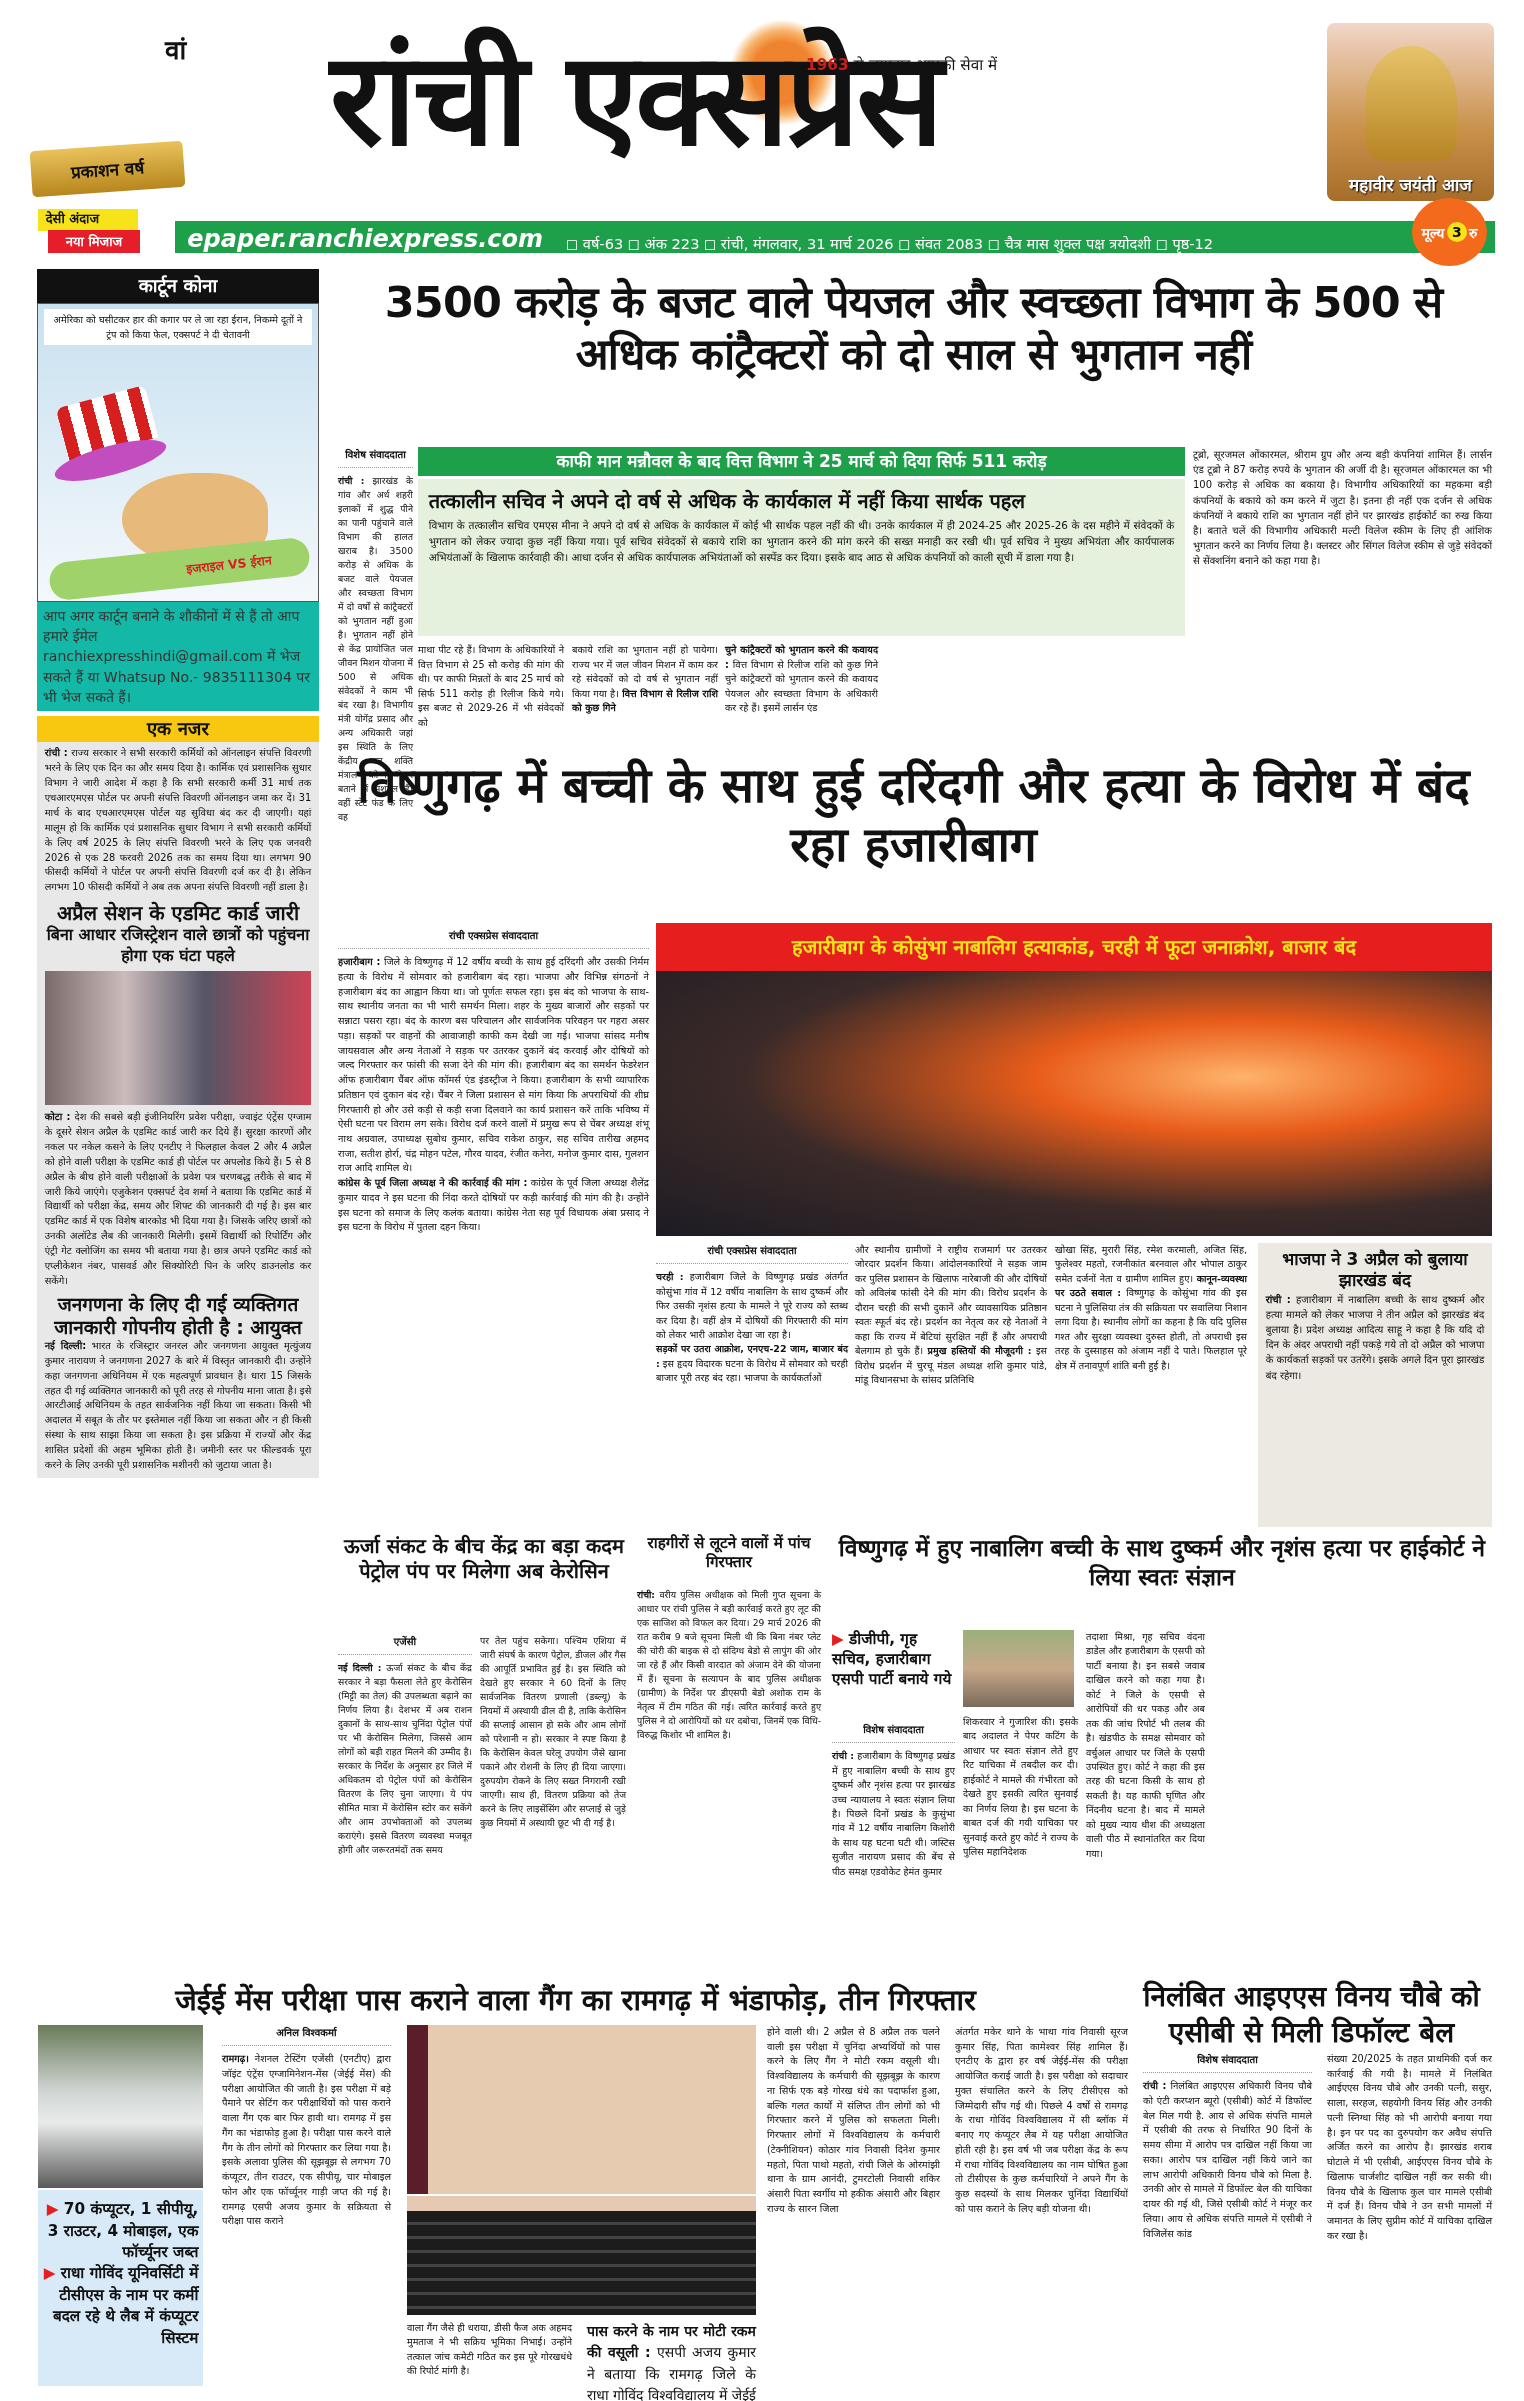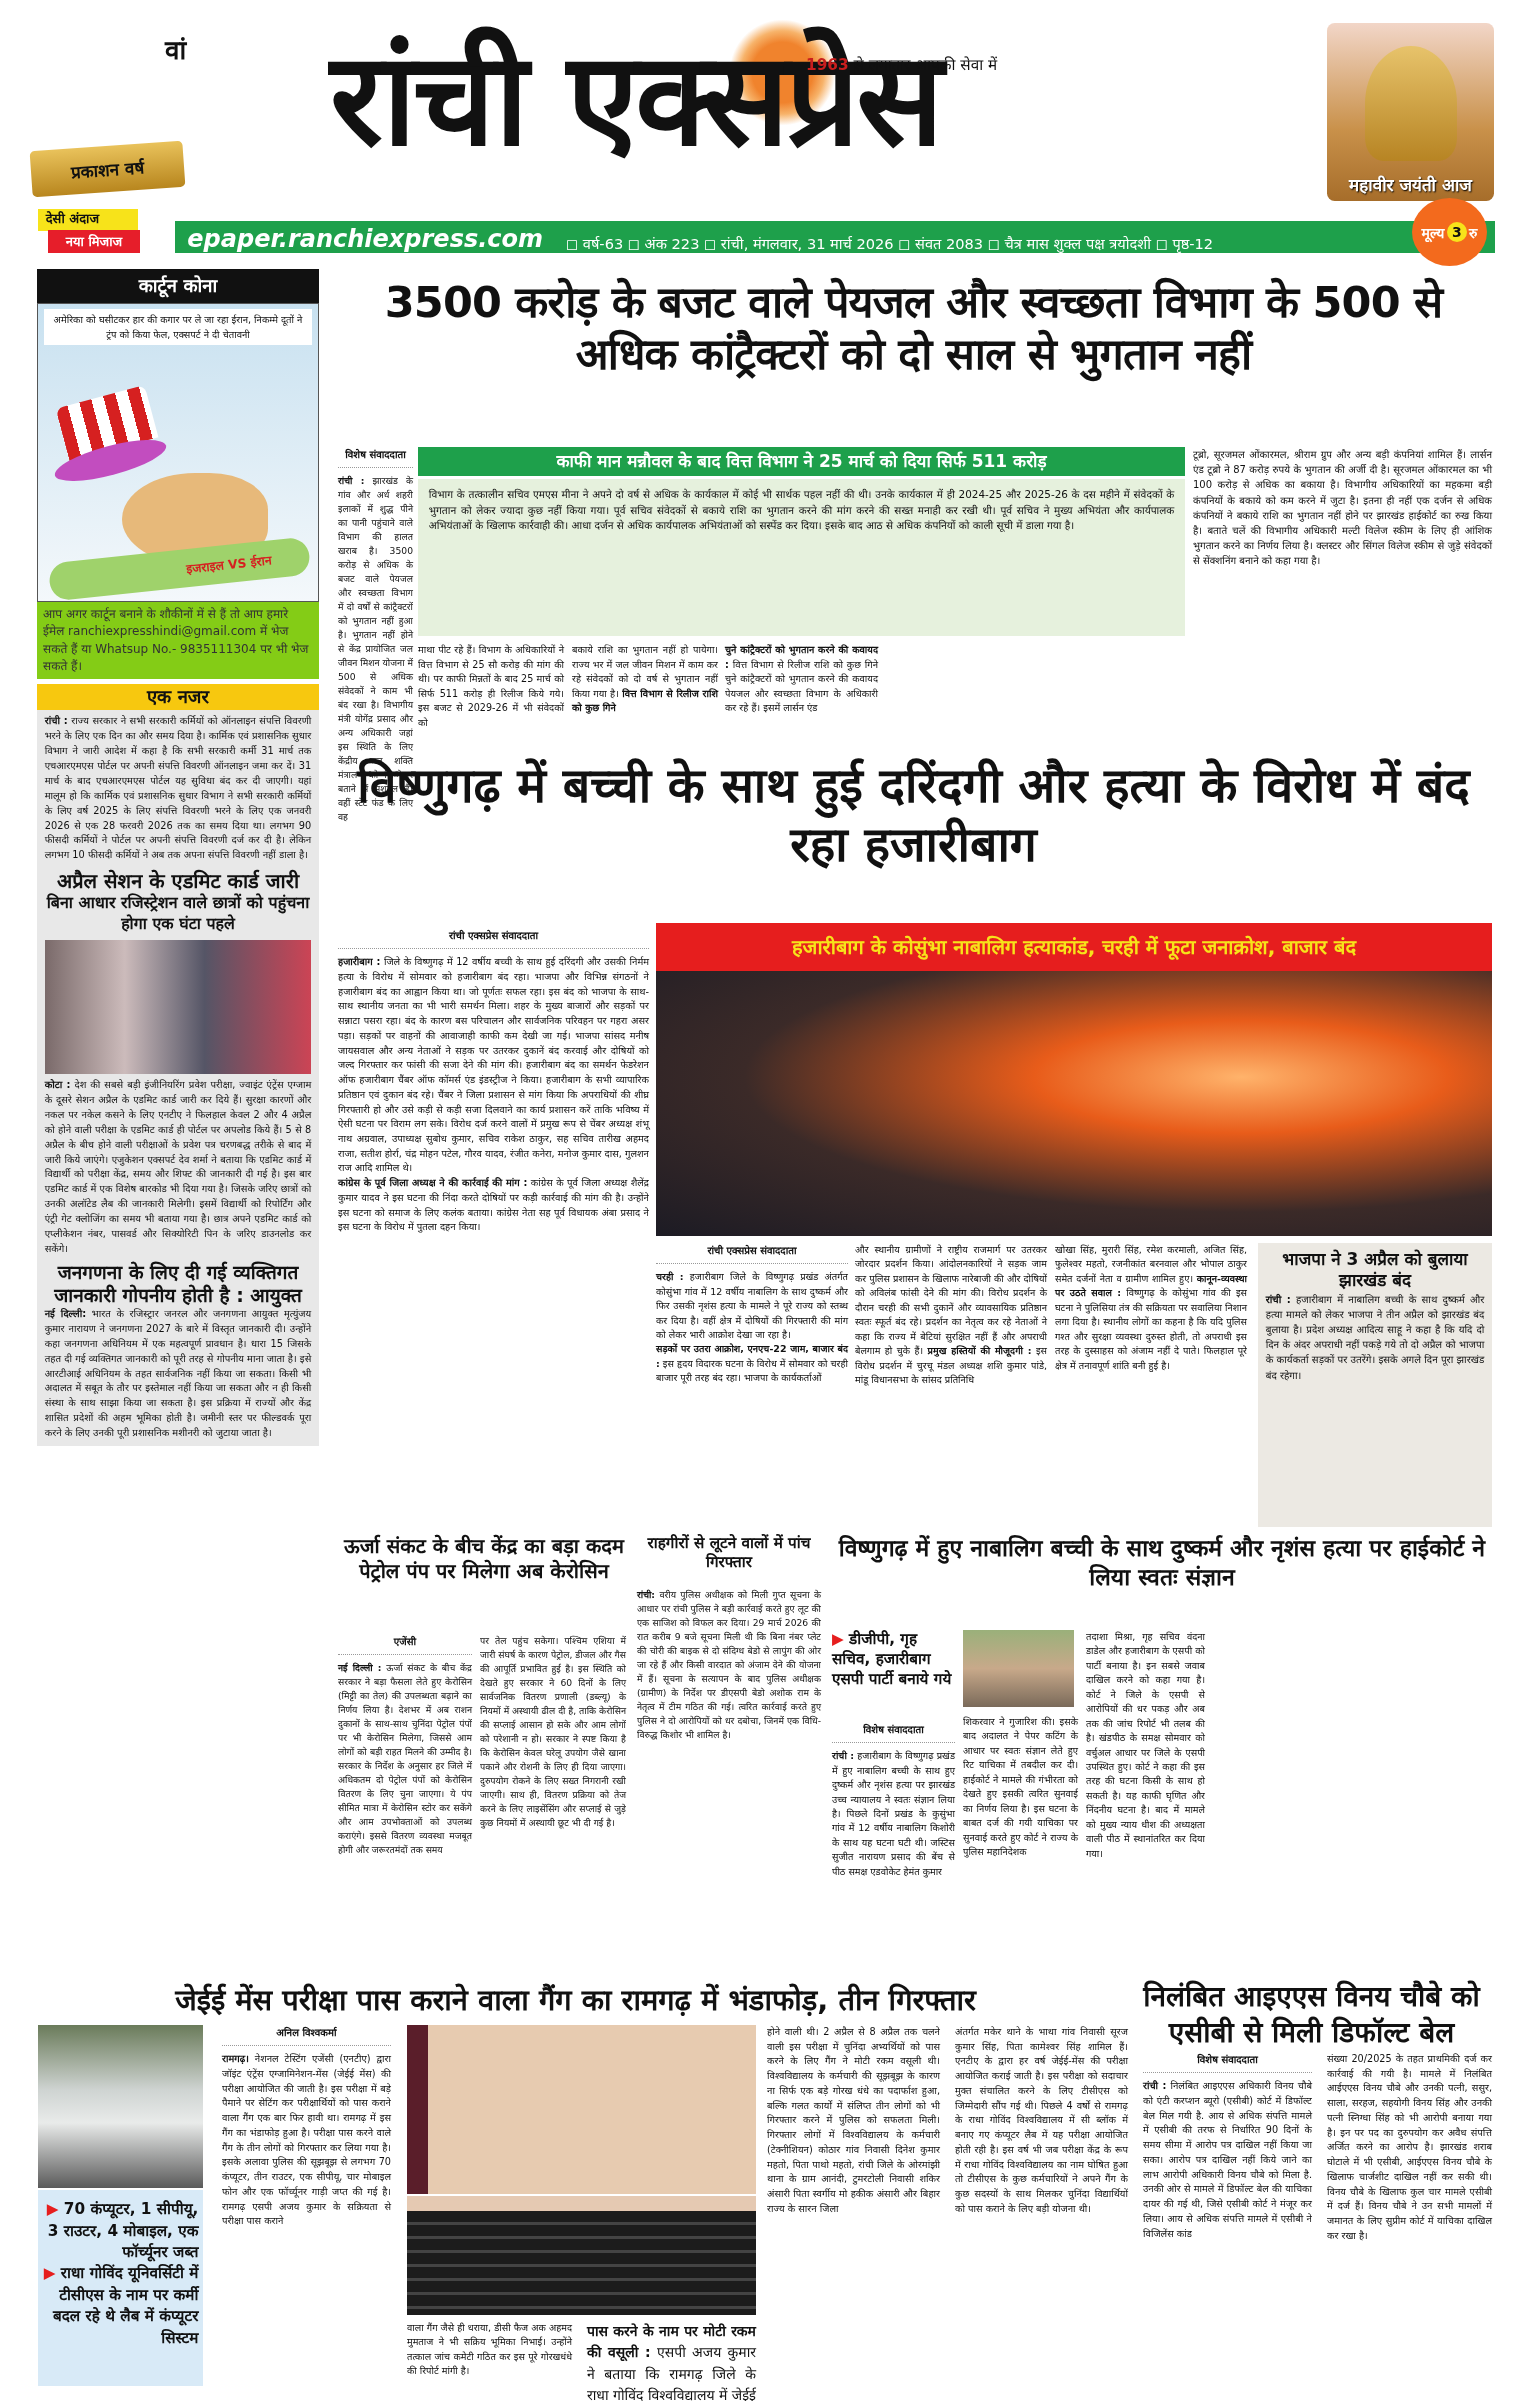--- a/index.html
+++ b/index.html
@@ -24,21 +24,21 @@
 .price{left:1412px;top:198px;width:75px;height:68px;border-radius:50%;background:#f36a1d;color:#fff;font-size:14px;font-weight:bold;display:flex;align-items:center;justify-content:center}
 .price b{background:#f7e31a;color:#111;border-radius:50%;width:20px;height:20px;display:inline-flex;align-items:center;justify-content:center;margin:0 2.3px}
 .col-left{left:37px;top:269px;width:282px}
 .box-head{background:#111;color:#fff;text-align:center;font-size:18.4px;font-weight:bold;height:34px;line-height:34px}
 .cartoon{height:299px;background:linear-gradient(#c8e1f0,#f4f8fb);position:relative;border:0.8px solid #555}
 .cartoon .cap{position:absolute;left:6.1px;top:4.6px;right:6.1px;background:#fff;font-size:9.6px;font-weight:normal;text-align:center;padding:3.1px;line-height:1.6}
 .hat{position:absolute;left:23px;top:92px;width:92px;height:54px;background:repeating-linear-gradient(90deg,#d62020 0 12.3px,#fff 12.3px 24.6px);border-radius:7.7px 7.7px 0 0;transform:rotate(-15deg)}
 .hatbrim{position:absolute;left:15.3px;top:142px;width:115px;height:29px;background:#c24dbf;border-radius:50%;transform:rotate(-15deg)}
 .man{position:absolute;left:84px;top:169px;width:146px;height:92px;background:#e7b97a;border-radius:50% 40% 40% 50%}
 .pipe{position:absolute;left:10.7px;top:246px;width:261px;height:38px;background:#9fd26b;border-radius:19px;transform:rotate(-6deg);color:#d62020;font-weight:bold;font-size:12.3px;display:flex;align-items:center;justify-content:flex-end;padding-right:38px}
-.cart-foot{background:#84cc16;font-size:12px;padding:3.8px 6.1px;line-height:1.45;color:#333}
+.cart-foot{background:#14b8a6;font-size:14px;padding:3.8px 6.1px;line-height:1.45;color:#333}
 .ek-nazar{background:#f7c80f;text-align:center;font-size:18.4px;font-weight:bold;height:26px;line-height:26px;margin-top:4.6px}
 .leftbox{background:#e8e8e8;padding:4.6px 7.7px}
 .lh1{font-size:23px;font-weight:900;text-align:center;line-height:1.2}
 .lh2{font-size:16px;text-align:center;line-height:1.3;font-weight:bold}
 .body{font-size:9.8px;line-height:1.52;text-align:justify}
 .body b{font-weight:bold}
 .photo{background:linear-gradient(135deg,#8a6a5a,#3b3f55 40%,#a3765e 70%,#4b4b60);}
 .main-h1{left:338px;top:276px;width:1151px;font-size:43px;font-weight:bold;line-height:1.22;text-align:center;letter-spacing:-0.8px}
 .sub-green{left:418px;top:447px;width:767px;height:29px;background:#1ea04b;color:#fff;font-size:17px;font-weight:bold;text-align:center;line-height:29px}
 .pull{left:418px;top:479px;width:767px;height:157px;background:#e6f1dd;padding:7.7px 10.7px}
@@ -109,20 +109,21 @@
 </div>
 
 <div class="abs main-h1">3500 करोड़ के बजट वाले पेयजल और स्वच्छता विभाग के 500 से अधिक कांट्रैक्टरों को दो साल से भुगतान नहीं</div>
 <div class="col" style="left:338px;top:447px;width:73px;"></div>
 <div class="col" style="left:338px;top:447px;width:75px;height:292px">
   <div class="byline">विशेष संवाददाता</div>
   <p class="body" style="font-size:9.2px"><b>रांची :</b> <span>झारखंड के गांव और अर्ध शहरी इलाकों में शुद्ध पीने का पानी पहुंचाने वाले विभाग की हालत खराब है। 3500 करोड़ से अधिक के बजट वाले पेयजल और स्वच्छता विभाग में दो वर्षों से कांट्रैक्टरों को भुगतान नहीं हुआ है। भुगतान नहीं होने से केंद्र प्रायोजित जल जीवन मिशन योजना में 500 से अधिक संवेदकों ने काम भी बंद रखा है। विभागीय मंत्री योगेंद्र प्रसाद और अन्य अधिकारी जहां इस स्थिति के लिए केंद्रीय जल शक्ति मंत्रालय को जिम्मेवार बताने में मशगूल हैं। वहीं स्टेट फंड के लिए वह</span></p>
 </div>
 <div class="abs sub-green">काफी मान मन्नौवल के बाद वित्त विभाग ने 25 मार्च को दिया सिर्फ 511 करोड़</div>
 <div class="abs pull">
+  <h3>तत्कालीन सचिव ने अपने दो वर्ष से अधिक के कार्यकाल में नहीं किया सार्थक पहल</h3>
   <p class="body" style="font-size:10.4px">विभाग के तत्कालीन सचिव एमएस मीना ने अपने दो वर्ष से अधिक के कार्यकाल में कोई भी सार्थक पहल नहीं की थी। उनके कार्यकाल में ही 2024-25 और 2025-26 के दस महीने में संवेदकों के भुगतान को लेकर ज्यादा कुछ नहीं किया गया। पूर्व सचिव संवेदकों से बकाये राशि का भुगतान करने की मांग करने की सख्त मनाही कर रखी थी। पूर्व सचिव ने मुख्य अभियंता और कार्यपालक अभियंताओं के खिलाफ कार्रवाही की। आधा दर्जन से अधिक कार्यपालक अभियंताओं को सस्पेंड कर दिया। इसके बाद आठ से अधिक कंपनियों को काली सूची में डाला गया है।</p>
 </div>
 <div class="col body" style="left:418px;top:643px;width:146px;font-size:9.6px">माथा पीट रहे हैं। विभाग के अधिकारियों ने वित्त विभाग से 25 सौ करोड़ की मांग की थी। पर काफी मिन्नतों के बाद 25 मार्च को सिर्फ 511 करोड़ ही रिलीज किये गये। इस बजट से 2029-26 में भी संवेदकों को</div>
 <div class="col body" style="left:572px;top:643px;width:146px;font-size:9.6px"><span>बकाये राशि का भुगतान नहीं हो पायेगा। राज्य भर में जल जीवन मिशन में काम कर रहे संवेदकों को दो वर्ष से भुगतान नहीं किया गया है।</span> <b>वित्त विभाग से रिलीज राशि को कुछ गिने</b></div>
 <div class="col body" style="left:725px;top:643px;width:153px;font-size:9.6px"><b>चुने कांट्रैक्टरों को भुगतान करने की कवायद :</b> <span>वित्त विभाग से रिलीज राशि को कुछ गिने चुने कांट्रैक्टरों को भुगतान करने की कवायद पेयजल और स्वच्छता विभाग के अधिकारी कर रहे हैं। इसमें लार्सन एंड</span></div>
 <div class="col body" style="left:1193px;top:447px;width:299px;font-size:10px">टूब्रो, सूरजमल ओंकारमल, श्रीराम ग्रुप और अन्य बड़ी कंपनियां शामिल हैं। लार्सन एंड टूब्रो ने 87 करोड़ रुपये के भुगतान की अर्जी दी है। सूरजमल ओंकारमल का भी 100 करोड़ से अधिक का बकाया है। विभागीय अधिकारियों का महकमा बड़ी कंपनियों के बकाये को कम करने में जुटा है। इतना ही नहीं एक दर्जन से अधिक कंपनियों ने बकाये राशि का भुगतान नहीं होने पर झारखंड हाईकोर्ट का रुख किया है। बताते चलें की विभागीय अधिकारी मल्टी विलेज स्कीम के लिए ही आंशिक भुगतान करने का निर्णय लिया है। क्लस्टर और सिंगल विलेज स्कीम से जुड़े संवेदकों से सेंक्शनिंग बनाने को कहा गया है।</div>
 
 <div class="abs h2big">विष्णुगढ़ में बच्ची के साथ हुई दरिंदगी और हत्या के विरोध में बंद रहा हजारीबाग</div>
 <div class="col" style="left:338px;top:928px;width:311px">
   <div class="byline">रांची एक्सप्रेस संवाददाता</div>

